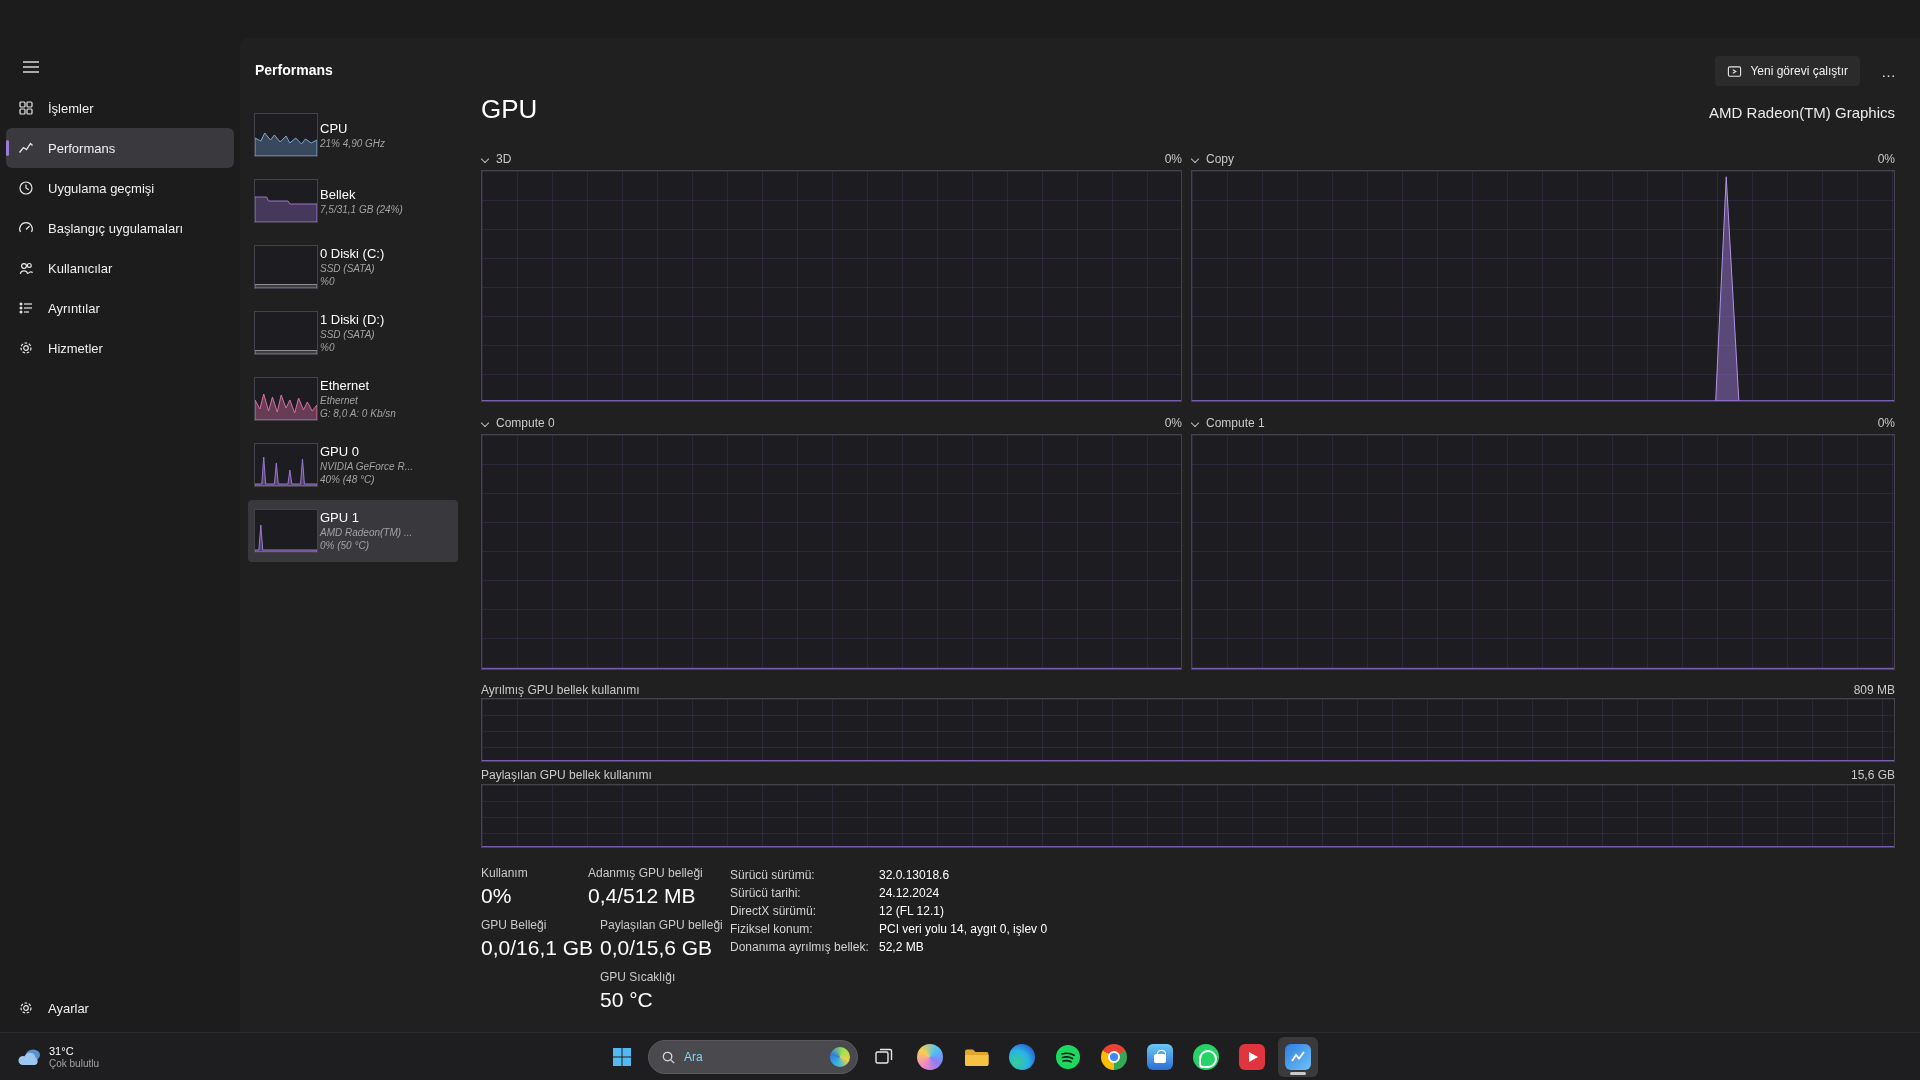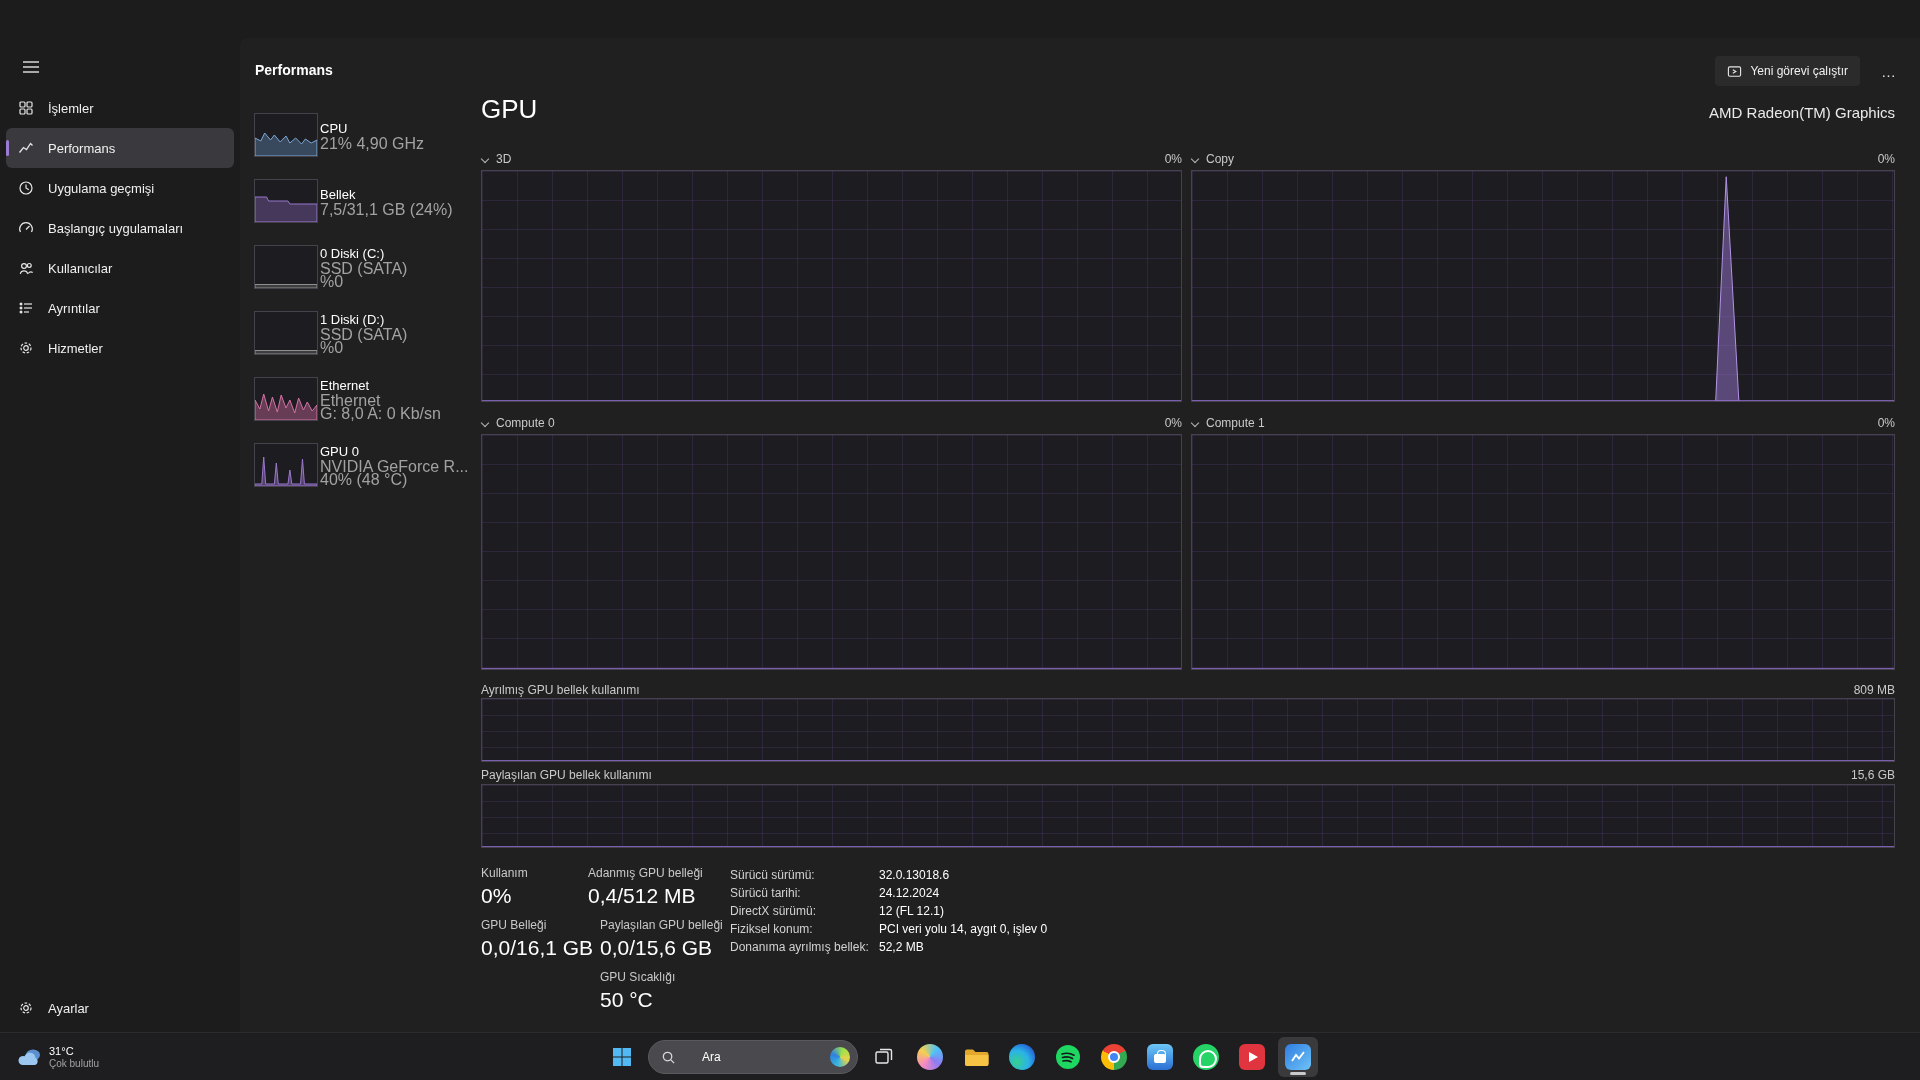--- a/index.html
+++ b/index.html
@@ -40,21 +40,21 @@
   .more-btn { position:absolute; right:14px; top:18px; width:34px; height:30px; border-radius:4px;
               display:flex; align-items:center; justify-content:center; font-size:15px; color:#e0e0e0; letter-spacing:1px; }
 
   
   .device { position:absolute; left:8px; width:210px; height:62px; border-radius:4px; display:flex;
             align-items:center; gap:2px; padding:0 6px; }
   .device.selected { background:#39383c; }
   .mini-chart { width:64px; height:44px; flex:0 0 64px; border:1px solid #45424b; background:#1d1c20; }
   .mini-chart svg { display:block; width:100%; height:100%; }
   .device-name { font-size:13px; color:#ffffff; line-height:16px; }
-  .device-sub { font-size:16px; color:#a2a2a2; line-height:13px; white-space:nowrap; }
+  .device-sub { font-size:10px; color:#a2a2a2; line-height:13px; white-space:nowrap;font-style:italic; }
 
   
   .gpu-title { position:absolute; left:241px; top:56px; font-size:26px; font-weight:400; color:#ffffff; }
   .gpu-device-name { position:absolute; right:25px; top:66px; font-size:15px; color:#eaeaea; }
 
   .chart-head { position:absolute; height:18px; display:flex; align-items:center; gap:6px;
                 font-size:12px; color:#c9c9c9;text-align:center; }
   .chart-val { margin-left:auto; }
   .chev { width:9px; height:9px; position:relative; display:inline-block; }
   .chev::before { content:""; position:absolute; left:1px; top:1px; width:5px; height:5px;
@@ -87,21 +87,21 @@
   .weather-cond { font-size:10px; color:#a2a2a2; line-height:12px; }
 
   .tb-center { position:absolute; left:602px; top:4px; height:40px; display:flex; align-items:center; gap:6px; }
   .tb-slot { width:40px; height:40px; display:flex; align-items:center; justify-content:center;
              border-radius:6px; position:relative; }
   .tb-slot.active { background:#3a3a3c; }
   .tb-slot.active::after { content:""; position:absolute; bottom:2px; left:12px; width:16px; height:3px;
                            border-radius:2px; background:#c9c9c9; }
   .search-pill { width:210px; height:34px; background:#4a4a4e; border:1px solid #5a5a5e; border-radius:17px;
                  display:flex; align-items:center; gap:8px; padding:0 7px 0 12px; }
-  .search-text { flex:1; font-size:12px; color:#ffffff;margin-left:18px; }
+  .search-text { flex:1; font-size:12px; color:#7dd3fc; }
   .bing-circle { width:20px; height:20px; border-radius:50%;
                  background:conic-gradient(from 200deg,#37b6e0,#2f7fe0,#9be24a,#e8d24a,#37b6e0); }
 
   .ic-circle { width:26px; height:26px; border-radius:50%; }
   .copilot-bg { background:conic-gradient(from 40deg,#4ec3f7,#8e7bf2,#f78bc0,#f5d04e,#4ec3f7); }
   .edge-bg { background:radial-gradient(circle at 30% 70%, #35d08e 0%, #2bb3e8 45%, #2463d6 80%); }
   .chrome-bg { position:relative; background:conic-gradient(from -60deg,#ea4335 0 33.3%,#34a853 0 66.6%,#fbbc05 0 100%); }
   .chrome-bg::after { content:""; position:absolute; left:7px; top:7px; width:8px; height:8px;
                       border:2px solid #ffffff; background:#4285f4; border-radius:50%; }
   .store-bg { width:26px; height:26px; border-radius:6px; background:linear-gradient(180deg,#6cc7f6,#2b6fd4);
@@ -304,20 +304,32 @@
           <polygon points="0,42 0,40 7,40 9,13 11,40 20,40 22,19 24,40 34,40 36,26 38,40 47,40 49,15 51,40 64,40 64,42" fill="rgba(148,110,200,0.45)" stroke="#9a79cf" stroke-width="1"></polygon>
           </svg>
       </div>
       <div>
         <div class="device-name">GPU 0</div>
         <div class="device-sub">NVIDIA GeForce R...</div>
         <div class="device-sub">40% (48 °C)</div>
       </div>
     </div>
 
+    <div class="device selected" style="top:462px">
+      <div class="mini-chart">
+        <svg viewBox="0 0 64 42" preserveAspectRatio="none">
+          <polygon points="0,42 0,40 4,40 6,15 8,40 64,40 64,42" fill="rgba(148,110,200,0.45)" stroke="#9a79cf" stroke-width="1"></polygon>
+          </svg>
+      </div>
+      <div>
+        <div class="device-name">GPU 1</div>
+        <div class="device-sub">AMD Radeon(TM) ...</div>
+        <div class="device-sub">0% (50 °C)</div>
+      </div>
+    </div>
 
     <div class="gpu-title">GPU</div>
     <div class="gpu-device-name">AMD Radeon(TM) Graphics</div>
 
     <div class="chart-head" style="left:241px;top:112px;width:701px">
       <span class="chev"></span>
       <span>3D</span>
       <span class="chart-val">0%</span>
     </div>
     <div class="chart-body" style="left:241px;top:132px;width:701px;height:232px"></div>

